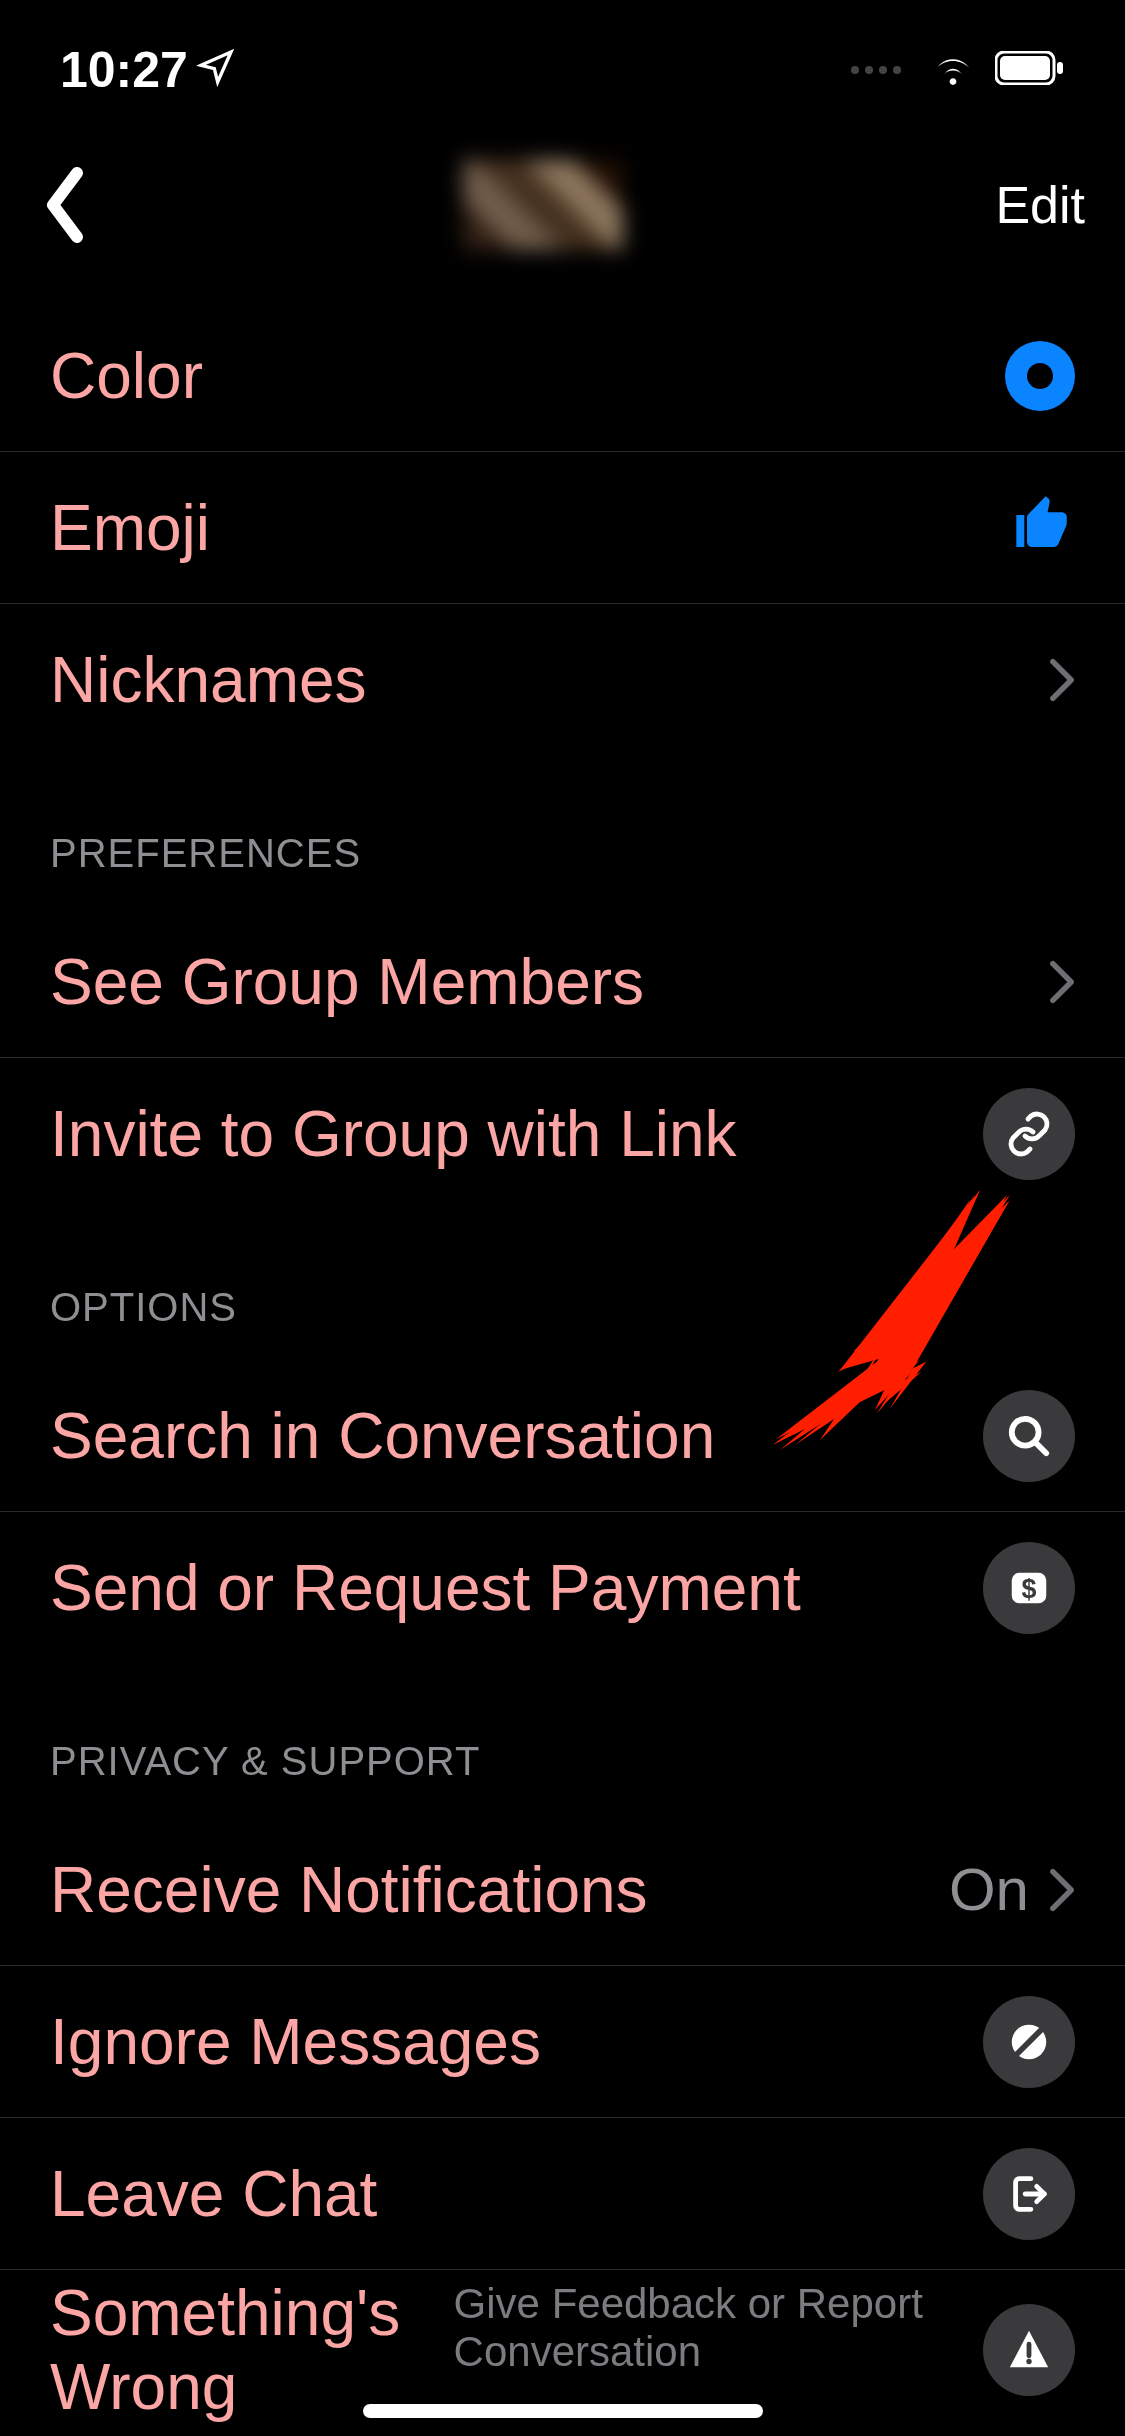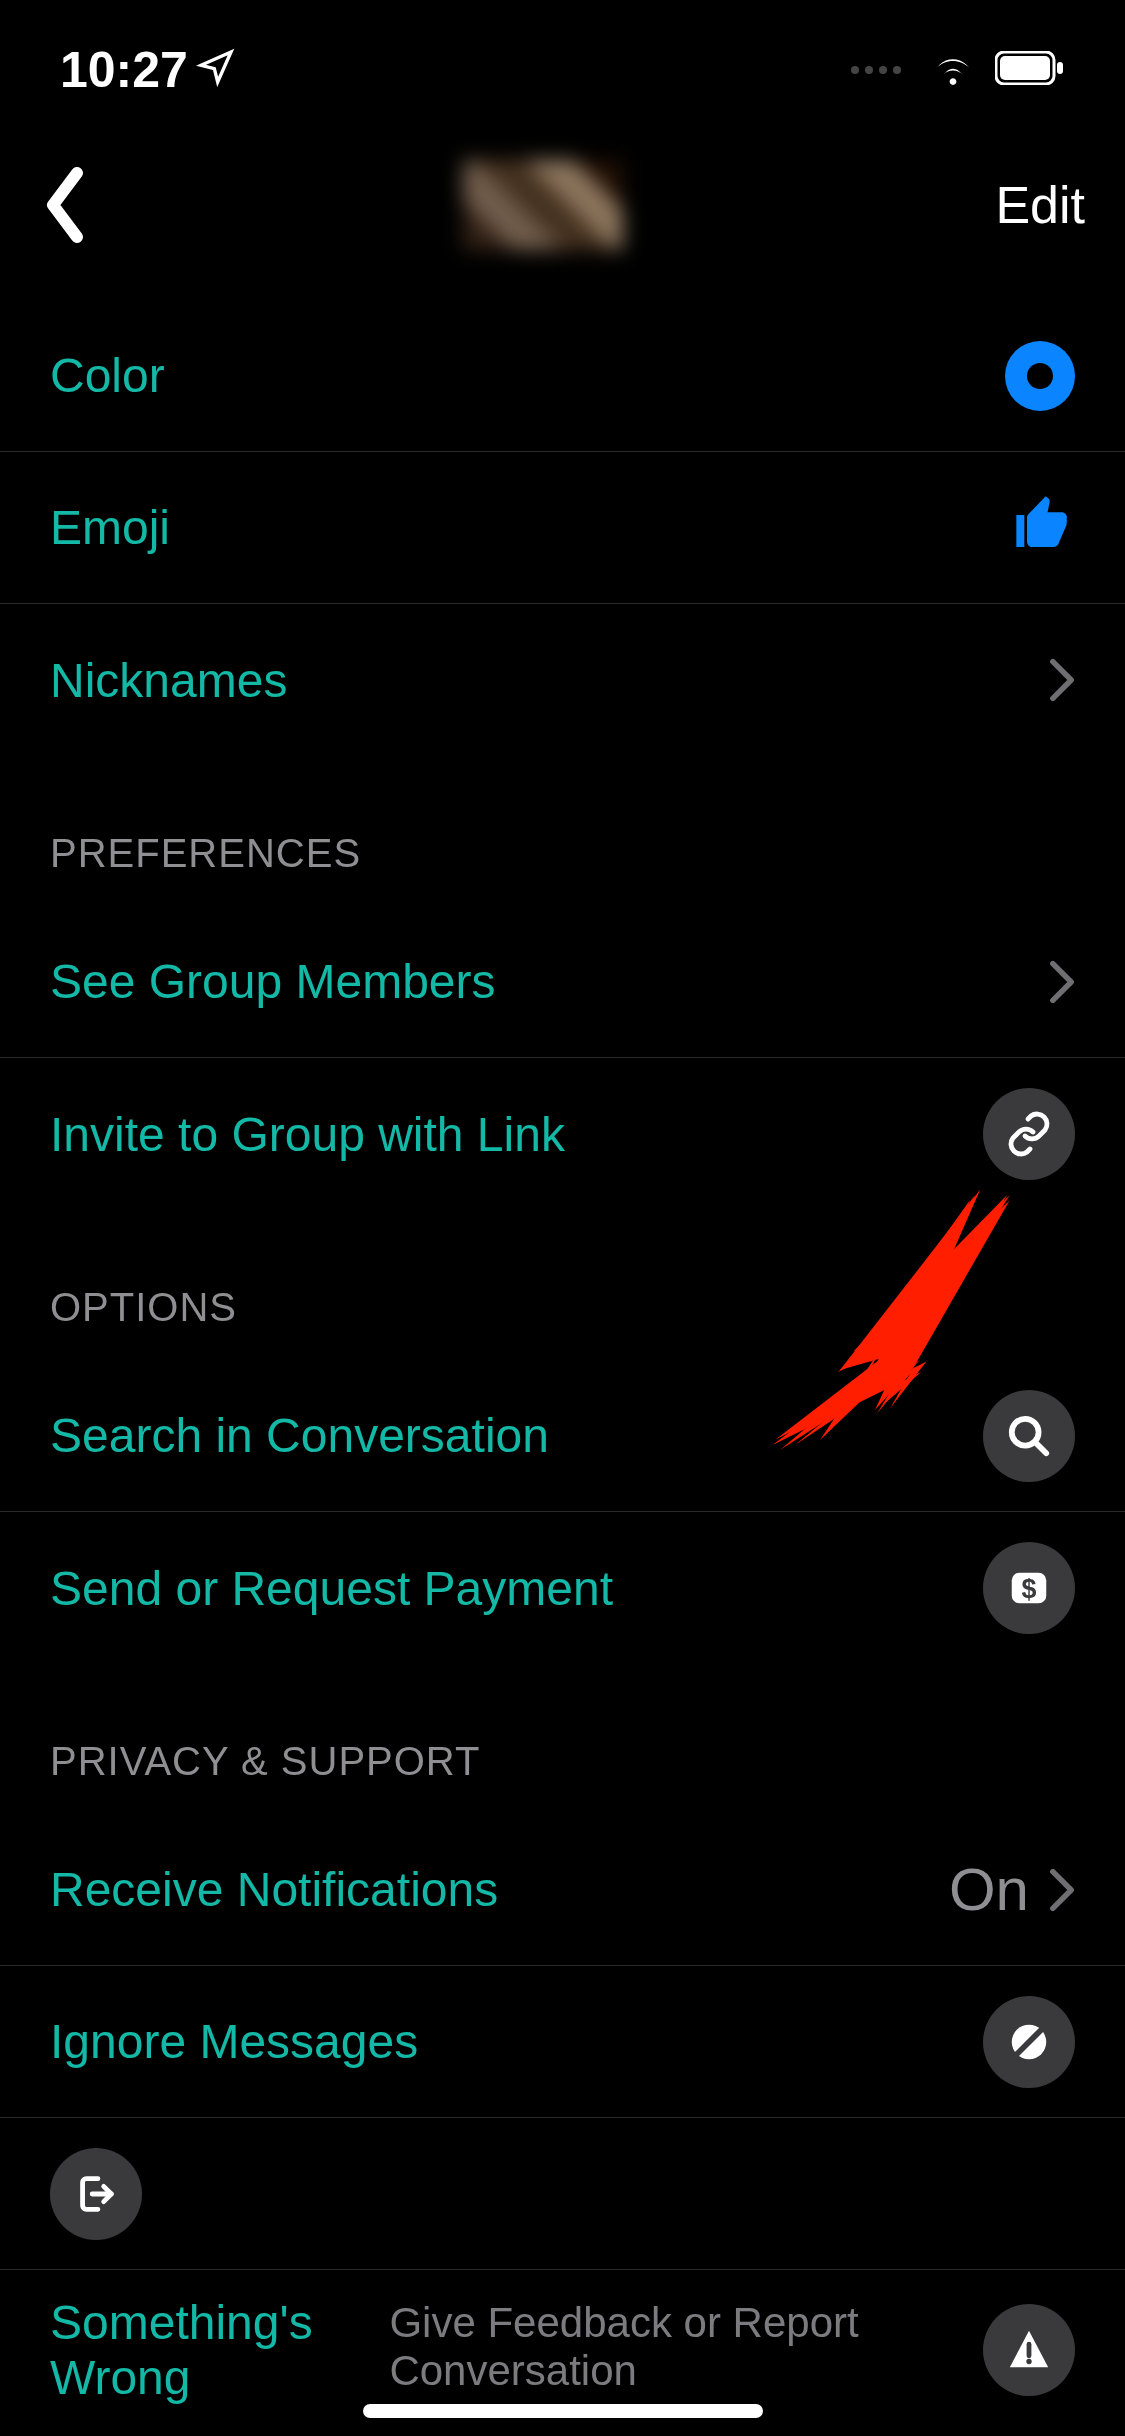--- a/index.html
+++ b/index.html
@@ -78,23 +78,23 @@
   .row {
     display: flex;
     align-items: center;
     justify-content: space-between;
     min-height: 152px;
     padding: 0 50px;
     border-bottom: 1px solid #2a2a2a;
   }
   .row.last-in-section { border-bottom: none; }
   .row-label {
-    font-size: 48px;
+    font-size: 64px;
     font-weight: 400;
-    color: #14b8a6;
+    color: #fca5a5;
   }
   .row-sub {
     font-size: 42px;
     color: #7c7c80;
     margin-top: 4px;
   }
   .row-left { display:flex; flex-direction:row; }
   .row-right {
     display: flex;
     align-items: center;
@@ -299,20 +299,21 @@
     <div class="circle-btn">
       <svg width="46" height="46" viewBox="0 0 24 24">
         <ellipse cx="12" cy="12" rx="9" ry="9" fill="#fff"></ellipse>
         <line x1="4" y1="20" x2="20" y2="4" stroke="#3a3a3c" stroke-width="3"></line>
       </svg>
     </div>
   </div>
 </div>
 
 <div class="row">
+  <span class="row-label">Leave Chat</span>
   <div class="row-right">
     <div class="circle-btn">
       <svg width="46" height="46" viewBox="0 0 24 24" fill="none" stroke="#fff" stroke-width="2.5" stroke-linecap="round" stroke-linejoin="round">
         <path d="M13 4h-6a2 2 0 0 0-2 2v12a2 2 0 0 0 2 2h6"></path>
         <polyline points="16 8 20 12 16 16"></polyline>
         <line x1="20" y1="12" x2="10" y2="12"></line>
       </svg>
     </div>
   </div>
 </div>

